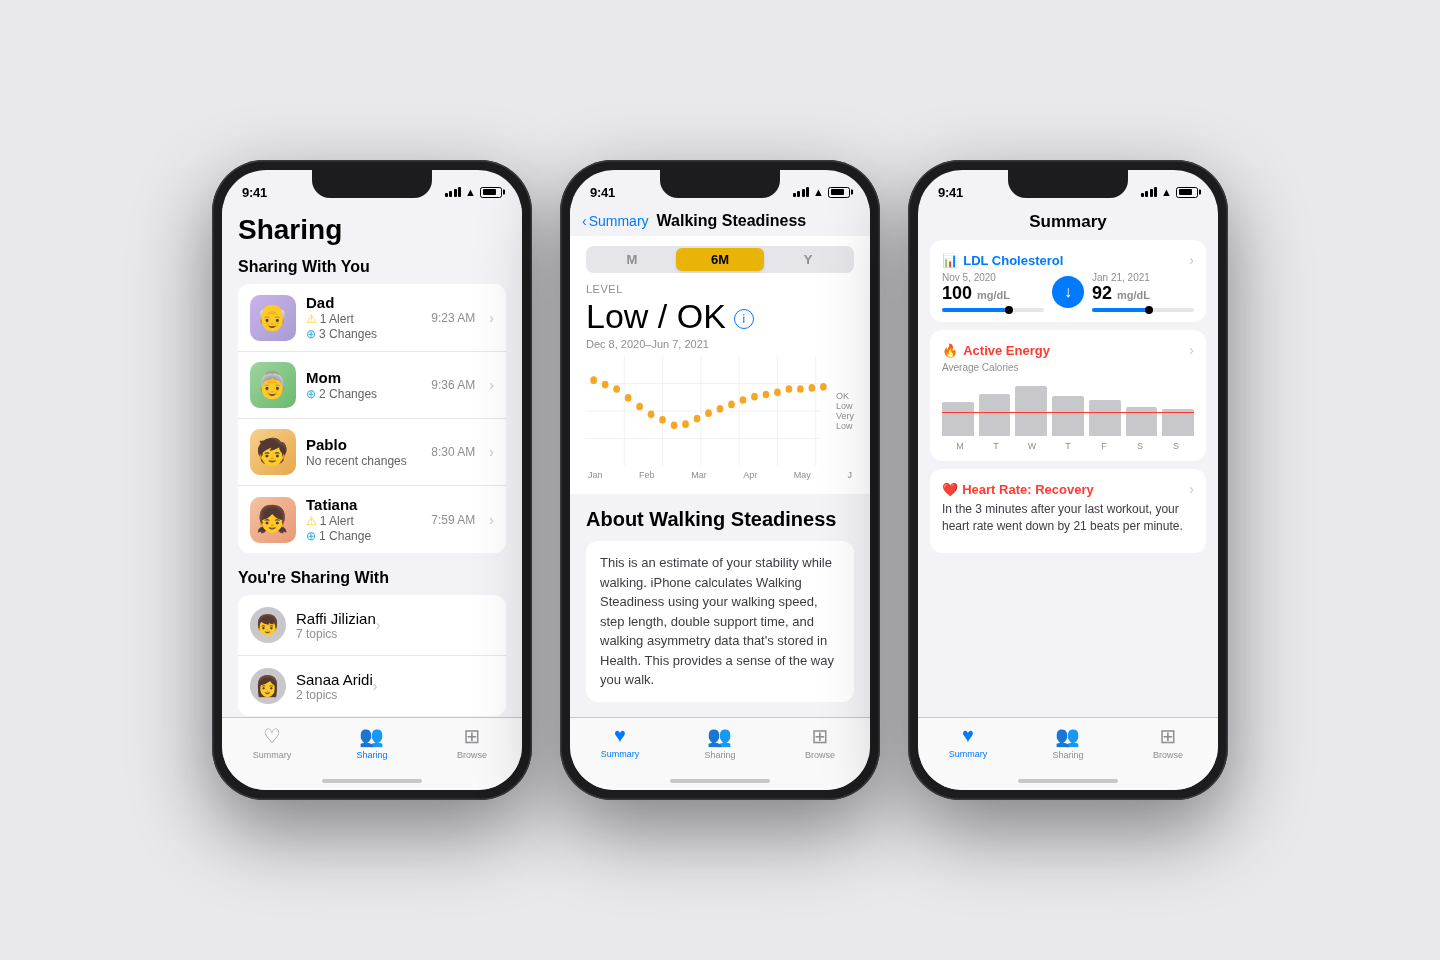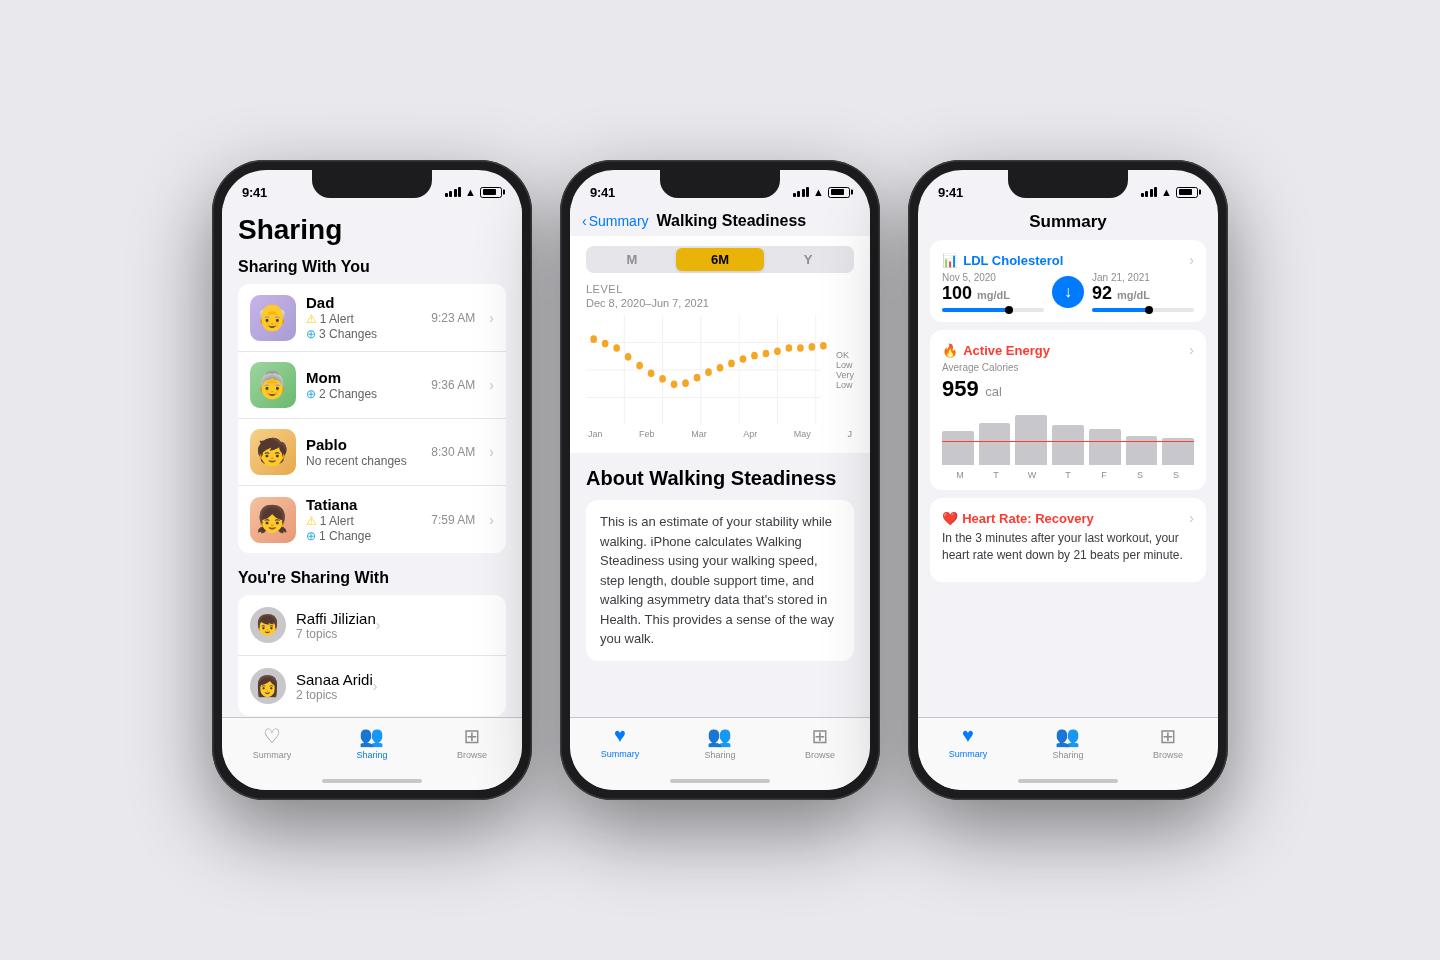--- a/index.html
+++ b/index.html
@@ -507,20 +507,24 @@
         <span class="ws-nav-title" style="margin-left:8px">Walking Steadiness</span>
       </div>
       <div class="ws-scroll">
         <div class="ws-top">
           <div class="time-selector">
             <div class="time-btn">M</div>
             <div class="time-btn active">6M</div>
             <div class="time-btn">Y</div>
           </div>
           <div class="ws-level-label">LEVEL</div>
+          <div class="ws-level-value">
+            <span>Low / OK</span>
+            <div class="ws-info-btn">ℹ</div>
+          </div>
           <div class="ws-date">Dec 8, 2020–Jun 7, 2021</div>
 
           <div class="ws-chart">
             <svg viewBox="0 0 280 100" preserveAspectRatio="none">
 
               <line x1="0" y1="25" x2="245" y2="25" stroke="#e5e5ea" stroke-width="0.5"></line>
               <line x1="0" y1="50" x2="245" y2="50" stroke="#e5e5ea" stroke-width="0.5"></line>
               <line x1="0" y1="75" x2="245" y2="75" stroke="#e5e5ea" stroke-width="0.5"></line>
 
               <line x1="40" y1="0" x2="40" y2="100" stroke="#e5e5ea" stroke-width="0.5"></line>
@@ -648,24 +652,20 @@
         <div class="highlight-card">
           <div class="highlight-card-header">
             <div class="highlight-card-title" style="color:#ff3b30">
               <span>🔥</span>
               <span>Active Energy</span>
             </div>
             <span class="chevron">›</span>
           </div>
           <div class="cal-chart">
             <div class="cal-label">Average Calories</div>
-            <div>
-              <span class="cal-value">959</span>
-              <span class="cal-unit">cal</span>
-            </div>
             <div class="bar-chart" style="position:relative">
               <div class="bar-chart-avg-line" style="bottom:38%;top:auto;border-top:1.5px solid #ff3b30;position:absolute;left:0;right:0;"></div>
               <div class="bar" style="height:60%"></div>
               <div class="bar" style="height:75%"></div>
               <div class="bar" style="height:90%"></div>
               <div class="bar" style="height:72%"></div>
               <div class="bar" style="height:65%"></div>
               <div class="bar" style="height:52%"></div>
               <div class="bar" style="height:48%"></div>
             </div>

